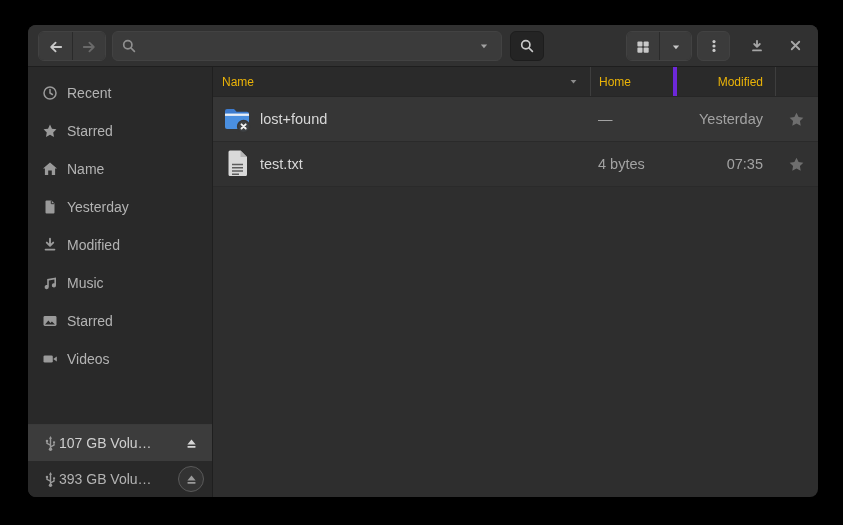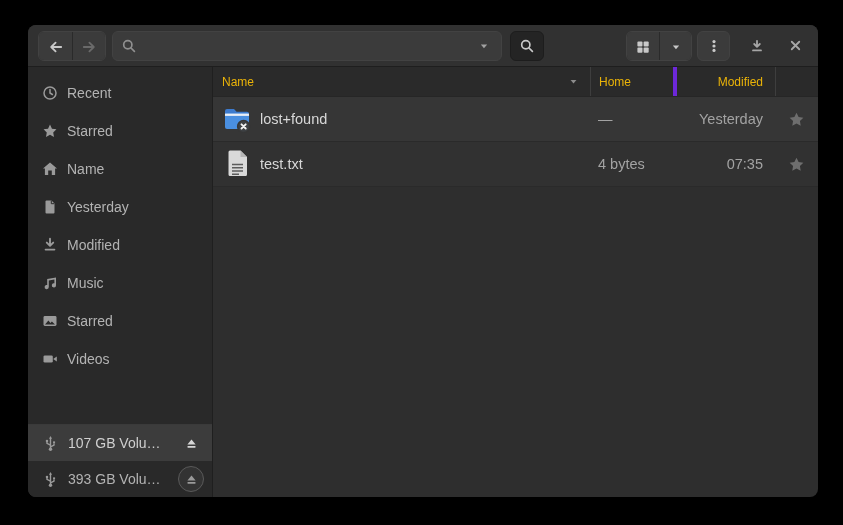--- a/index.html
+++ b/index.html
@@ -51,21 +51,21 @@
   .body { flex:1; display:flex; min-height:0; }
 
   .sidebar { width:185px; flex:0 0 185px; background:#292929;
     border-right:1px solid #1f1f1f; display:flex; flex-direction:column;
     padding-top:7px; }
   .side-item { height:38px; flex:0 0 38px; display:flex; align-items:center;
     padding-left:14px; gap:9px; color:#9a9a9a; cursor:default; }
   .side-item .label { color:#b3b3b3; font-size:14px; }
   .side-sep { margin-top:auto; height:1px; background:#3a3a3a; flex:0 0 1px; }
   .vol-item { height:36px; flex:0 0 36px; display:flex; align-items:center;
-    padding-left:14px; gap:9px; color:#9a9a9a; }
+    padding-left:14px; gap:0; color:#9a9a9a; }
   .vol-item .label { color:#b3b3b3; font-size:14px; white-space:nowrap;
     overflow:hidden; }
   .vol-item.selected { background:#3c3c3c; }
   .vol-item.selected .label { color:#cfcfcf; }
   .eject-btn { margin-left:auto; margin-right:8px; width:26px; height:26px;
     flex:0 0 26px; display:flex; align-items:center; justify-content:center;
     border-radius:50%; color:#9a9a9a; }
   .vol-item.selected .eject-btn { color:#d6d6d6; }
   .eject-btn.hovered { border:1px solid #5a5a5a; background:#333; }
 

